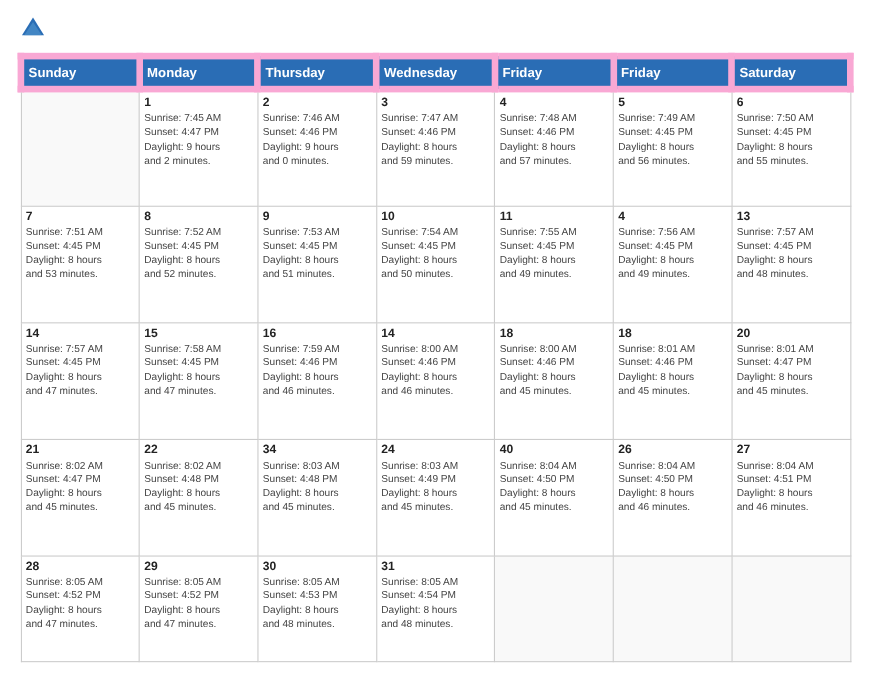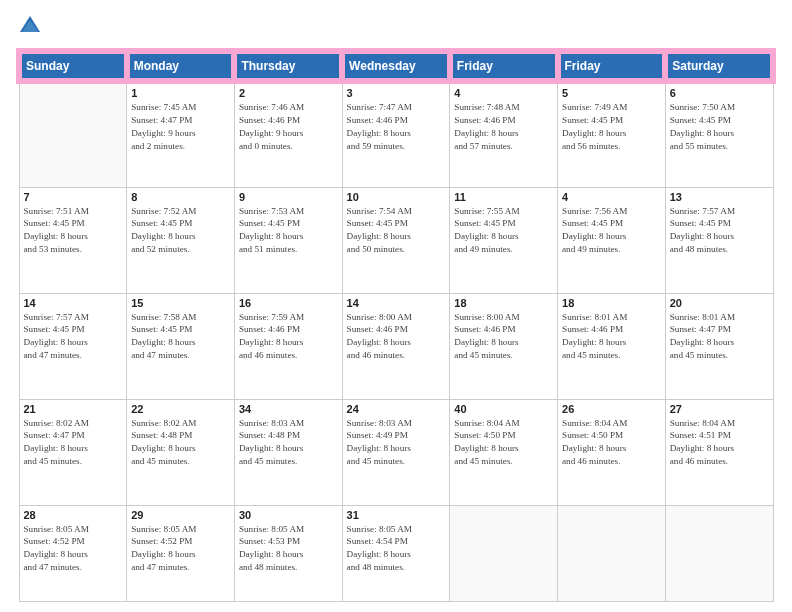--- a/index.html
+++ b/index.html
@@ -79,21 +79,20 @@
     .day-num {
       font-weight: bold;
       font-size: 11px;
       display: block;
       margin-bottom: 2px;
       color: #222;
     }
     .day-info {
       color: #444;
       line-height: 1.4;
-      font-family: Liberation Serif, serif;
     }
     .empty-cell {
       background: #f9f9f9;
     }
     .last-row td {
       height: 80px;
       margin-left: 21px;
     }
   </style>
 </head>

